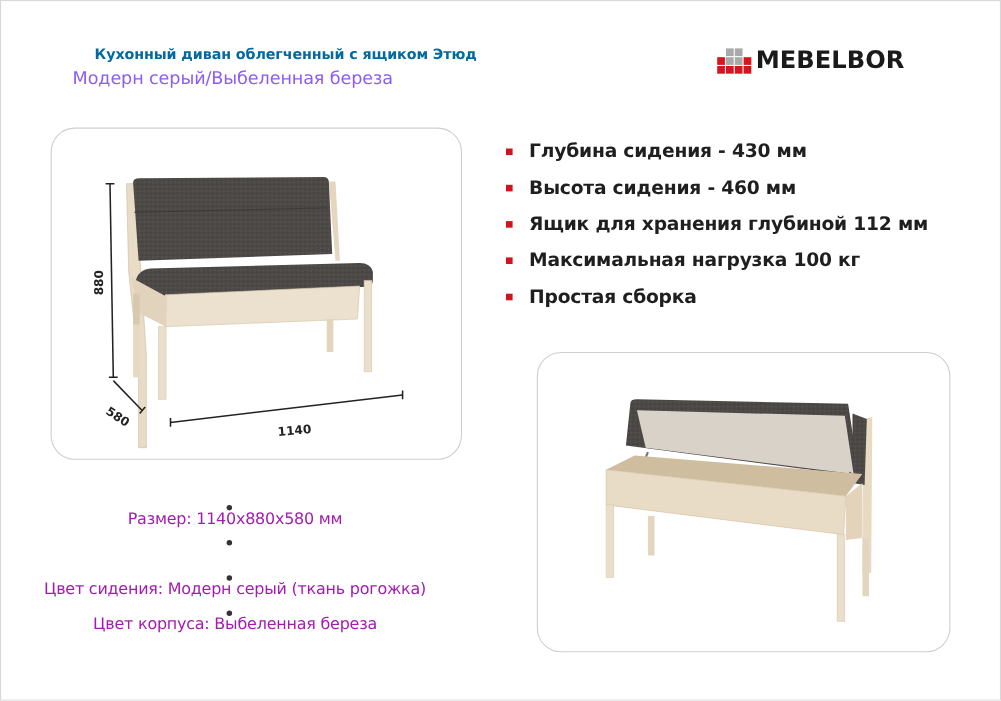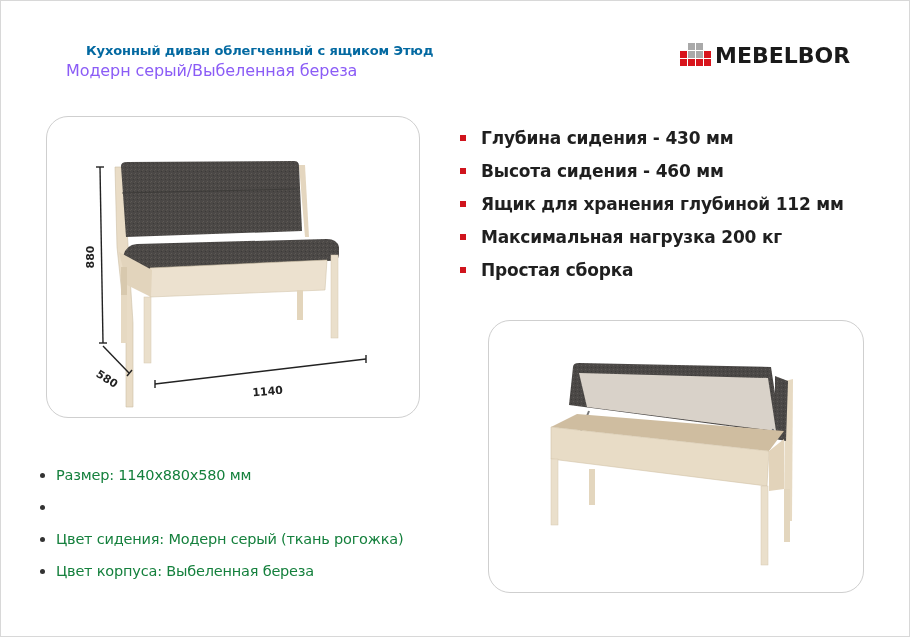--- a/index.html
+++ b/index.html
@@ -1,32 +1,32 @@
 <!DOCTYPE html>
 <html><head>
 <meta charset="utf-8">
 <style>
   * { margin:0; padding:0; box-sizing:border-box; }
   html, body { width:910px; height:637px; background:#fff; overflow:hidden; }
   body { font-family: "DejaVu Sans", sans-serif; color:#222; position:relative; }
   .frame { position:absolute; left:0; top:0; width:910px; height:637px; border:1px solid #d8d8d8; }
   .title { position:absolute; left:66px; top:43px; font-size:13px; font-weight:bold; color:#0369a1; letter-spacing:-0.1px;margin-left:20px; }
   .subtitle { position:absolute; left:66px; top:61px; font-size:16px; color:#8b5cf6; letter-spacing:-0.1px; }
-  .logo { position:absolute; left:680px; top:43px; display:flex; align-items:flex-start; }
+  .logo { position:absolute; left:652px; top:43px; display:flex; align-items:center; }
   .logo-grid { display:grid; grid-template-columns:repeat(4,7px); grid-template-rows:repeat(3,7px); gap:1px; margin-right:4px; }
   .logo-grid span { width:7px; height:7px; }
   .logo-text { font-family:"DejaVu Sans", sans-serif; font-weight:bold; font-size:22px; color:#1a1a1a; letter-spacing:0px; }
   .card { position:absolute; border:1px solid #cfcfcf; border-radius:22px; background:#fff; }
   .card1 { left:46px; top:116px; width:374px; height:302px; }
   .card2 { left:488px; top:320px; width:376px; height:273px; }
   .features { position:absolute; left:458px; top:121px; list-style:none; }
   .features li { display:flex; align-items:center; height:33px; font-size:17px; font-weight:bold; color:#1f1f1f; letter-spacing:-0.2px; }
   .features .sq { width:6px; height:6px; background:#d0141d; margin-right:15px; margin-left:2px; flex:none; }
   .specs { position:absolute; left:40px; top:459px; list-style:none; }
-  .specs li { display:flex; align-items:center; height:32px; font-size:14.5px; color:#15803d; letter-spacing:-0.2px; }
+  .specs li { display:flex; align-items:center; height:32px; font-size:14.5px; color:#a21caf; letter-spacing:-0.2px;flex-direction:column; }
   .specs .dot { width:5px; height:5px; border-radius:50%; background:#333; margin-right:11px; flex:none; }
   svg text { font-family:"DejaVu Sans", sans-serif; font-weight:bold; }
 </style>
 </head>
 <body>
 
 <div class="frame"></div>
 
 <div class="title">Кухонный диван облегченный с ящиком Этюд</div>
 <div class="subtitle">Модерн серый/Выбеленная береза</div>
@@ -106,21 +106,21 @@
   <li>
       <span class="sq"></span>
       <span>Высота сидения - 460 мм</span>
     </li>
   <li>
       <span class="sq"></span>
       <span>Ящик для хранения глубиной 112 мм</span>
     </li>
   <li>
       <span class="sq"></span>
-      <span>Максимальная нагрузка 200 кг</span>
+      <span>Максимальная нагрузка 100 кг</span>
     </li>
   <li>
       <span class="sq"></span>
       <span>Простая сборка</span>
     </li>
 </ul>
 
 <div class="card card2">
   <svg width="376" height="273" viewBox="0 0 376 273">
     <defs>

